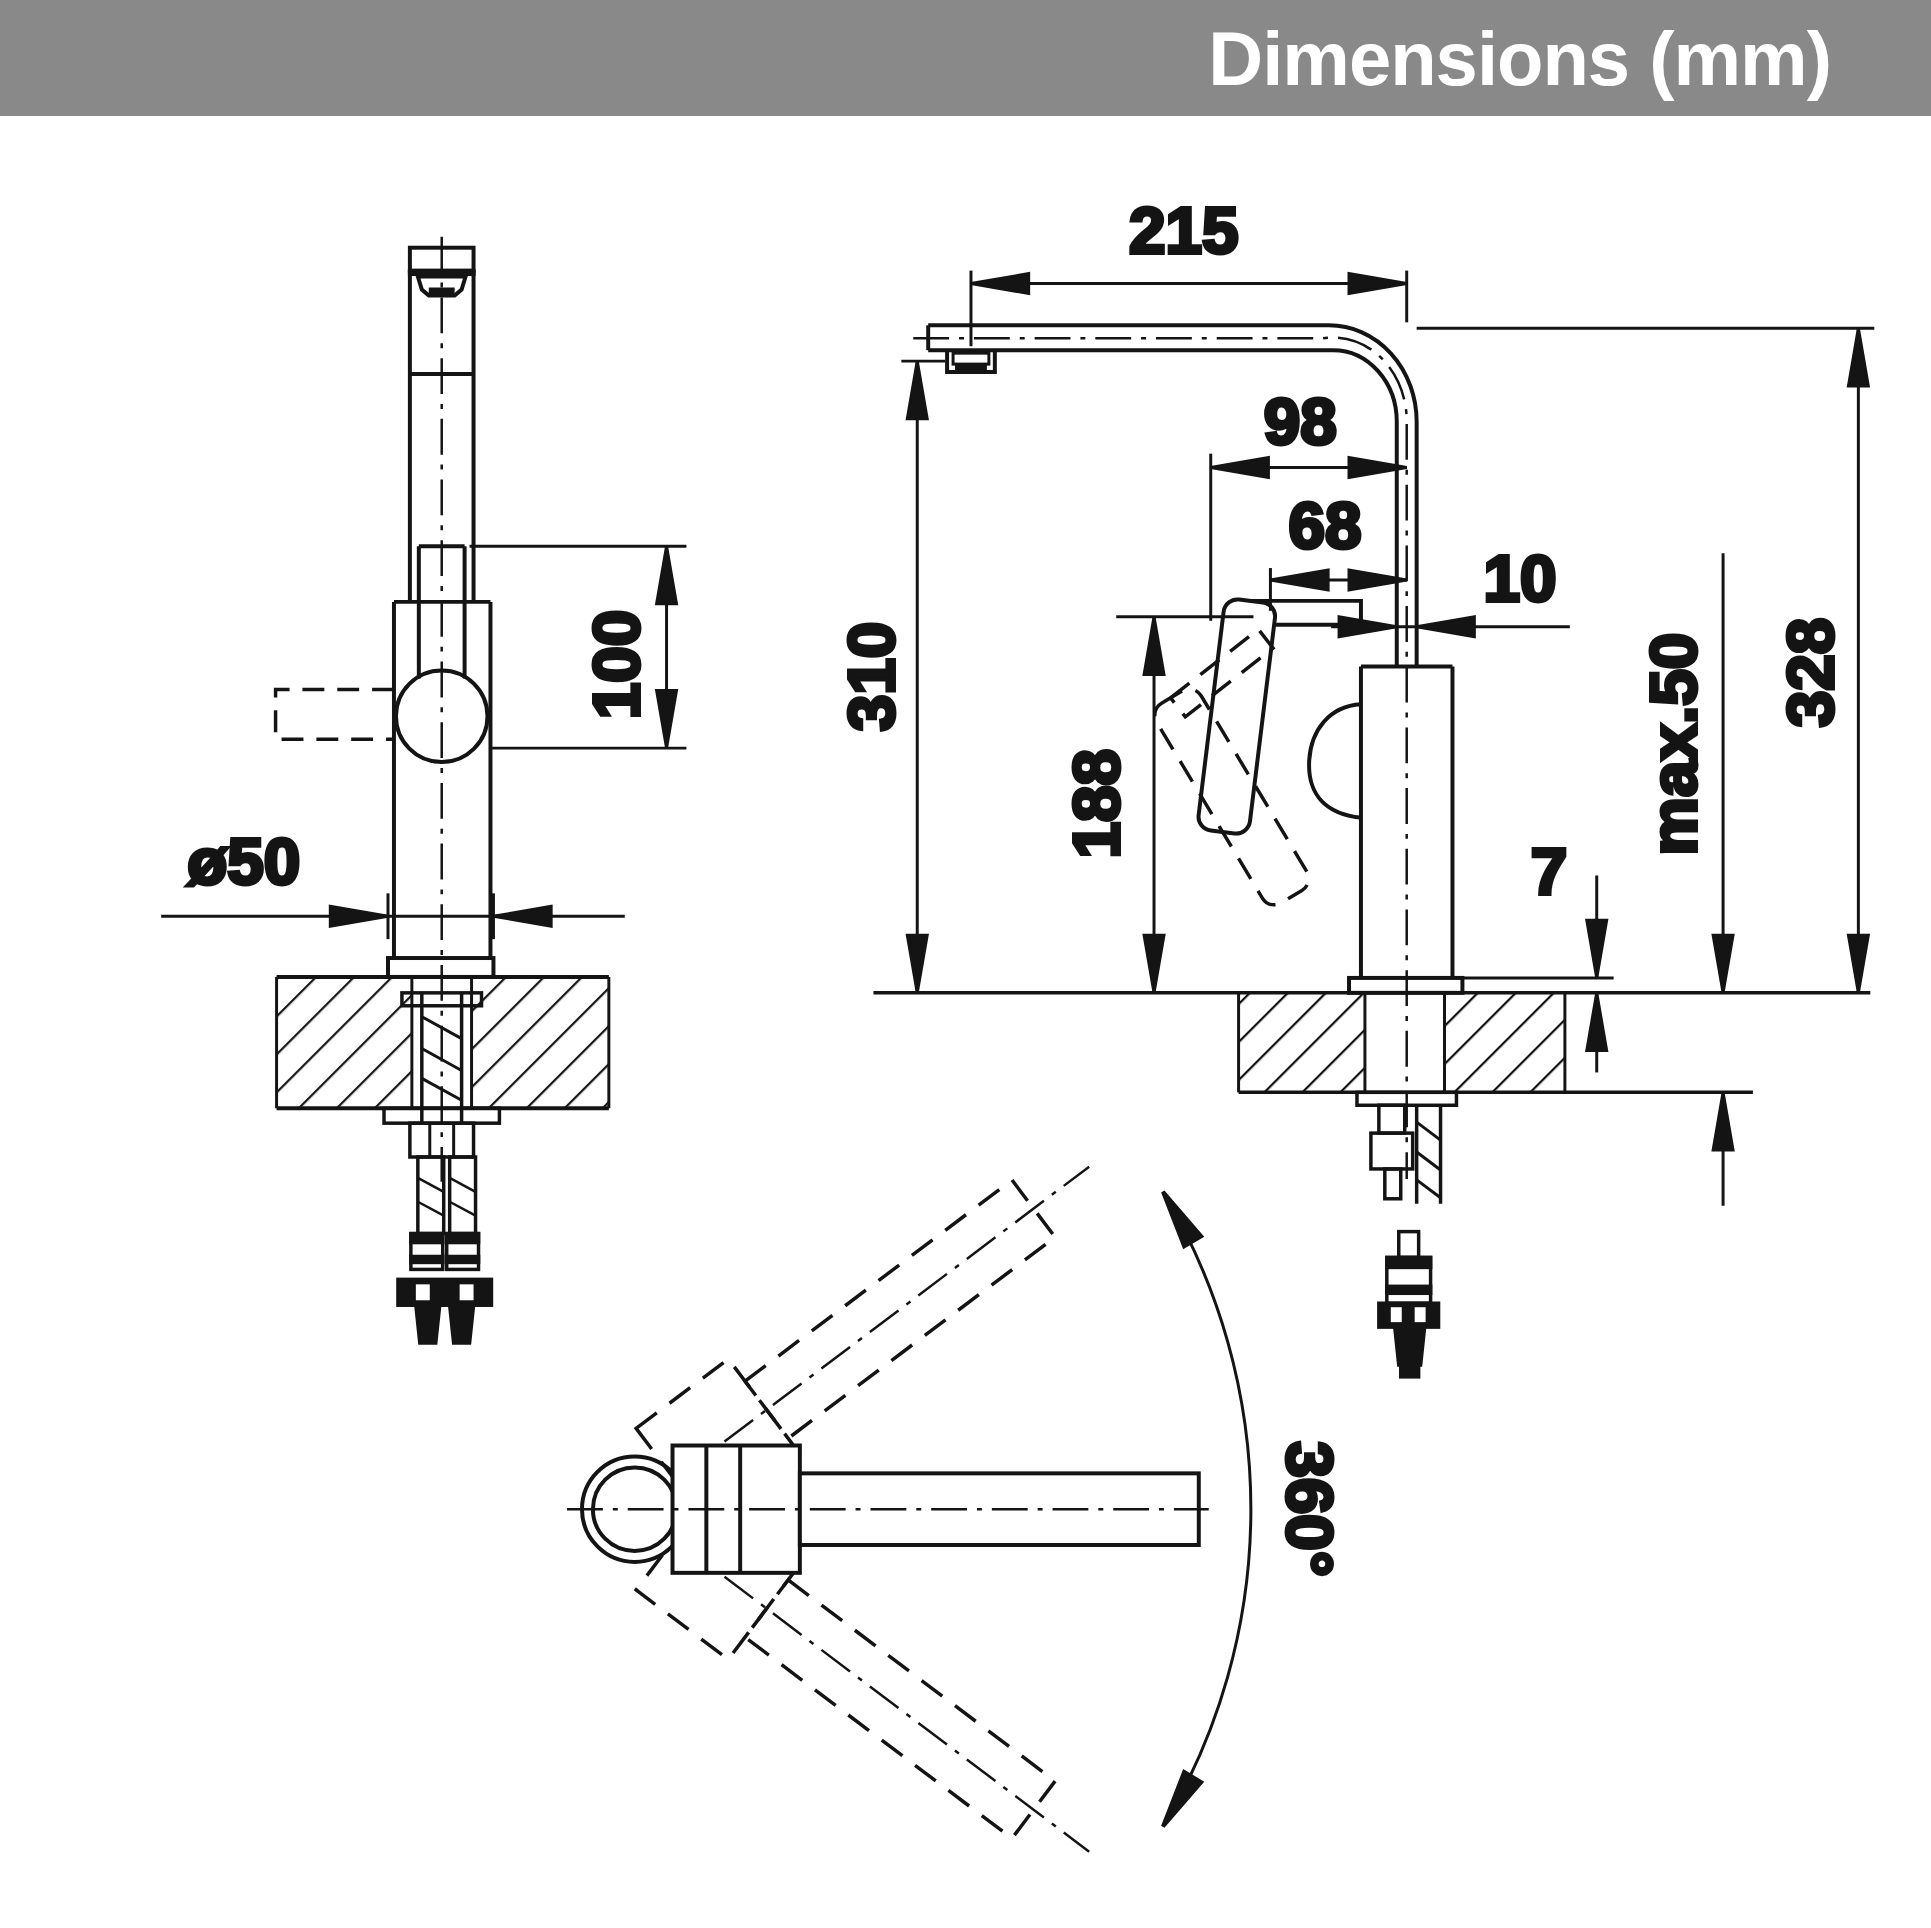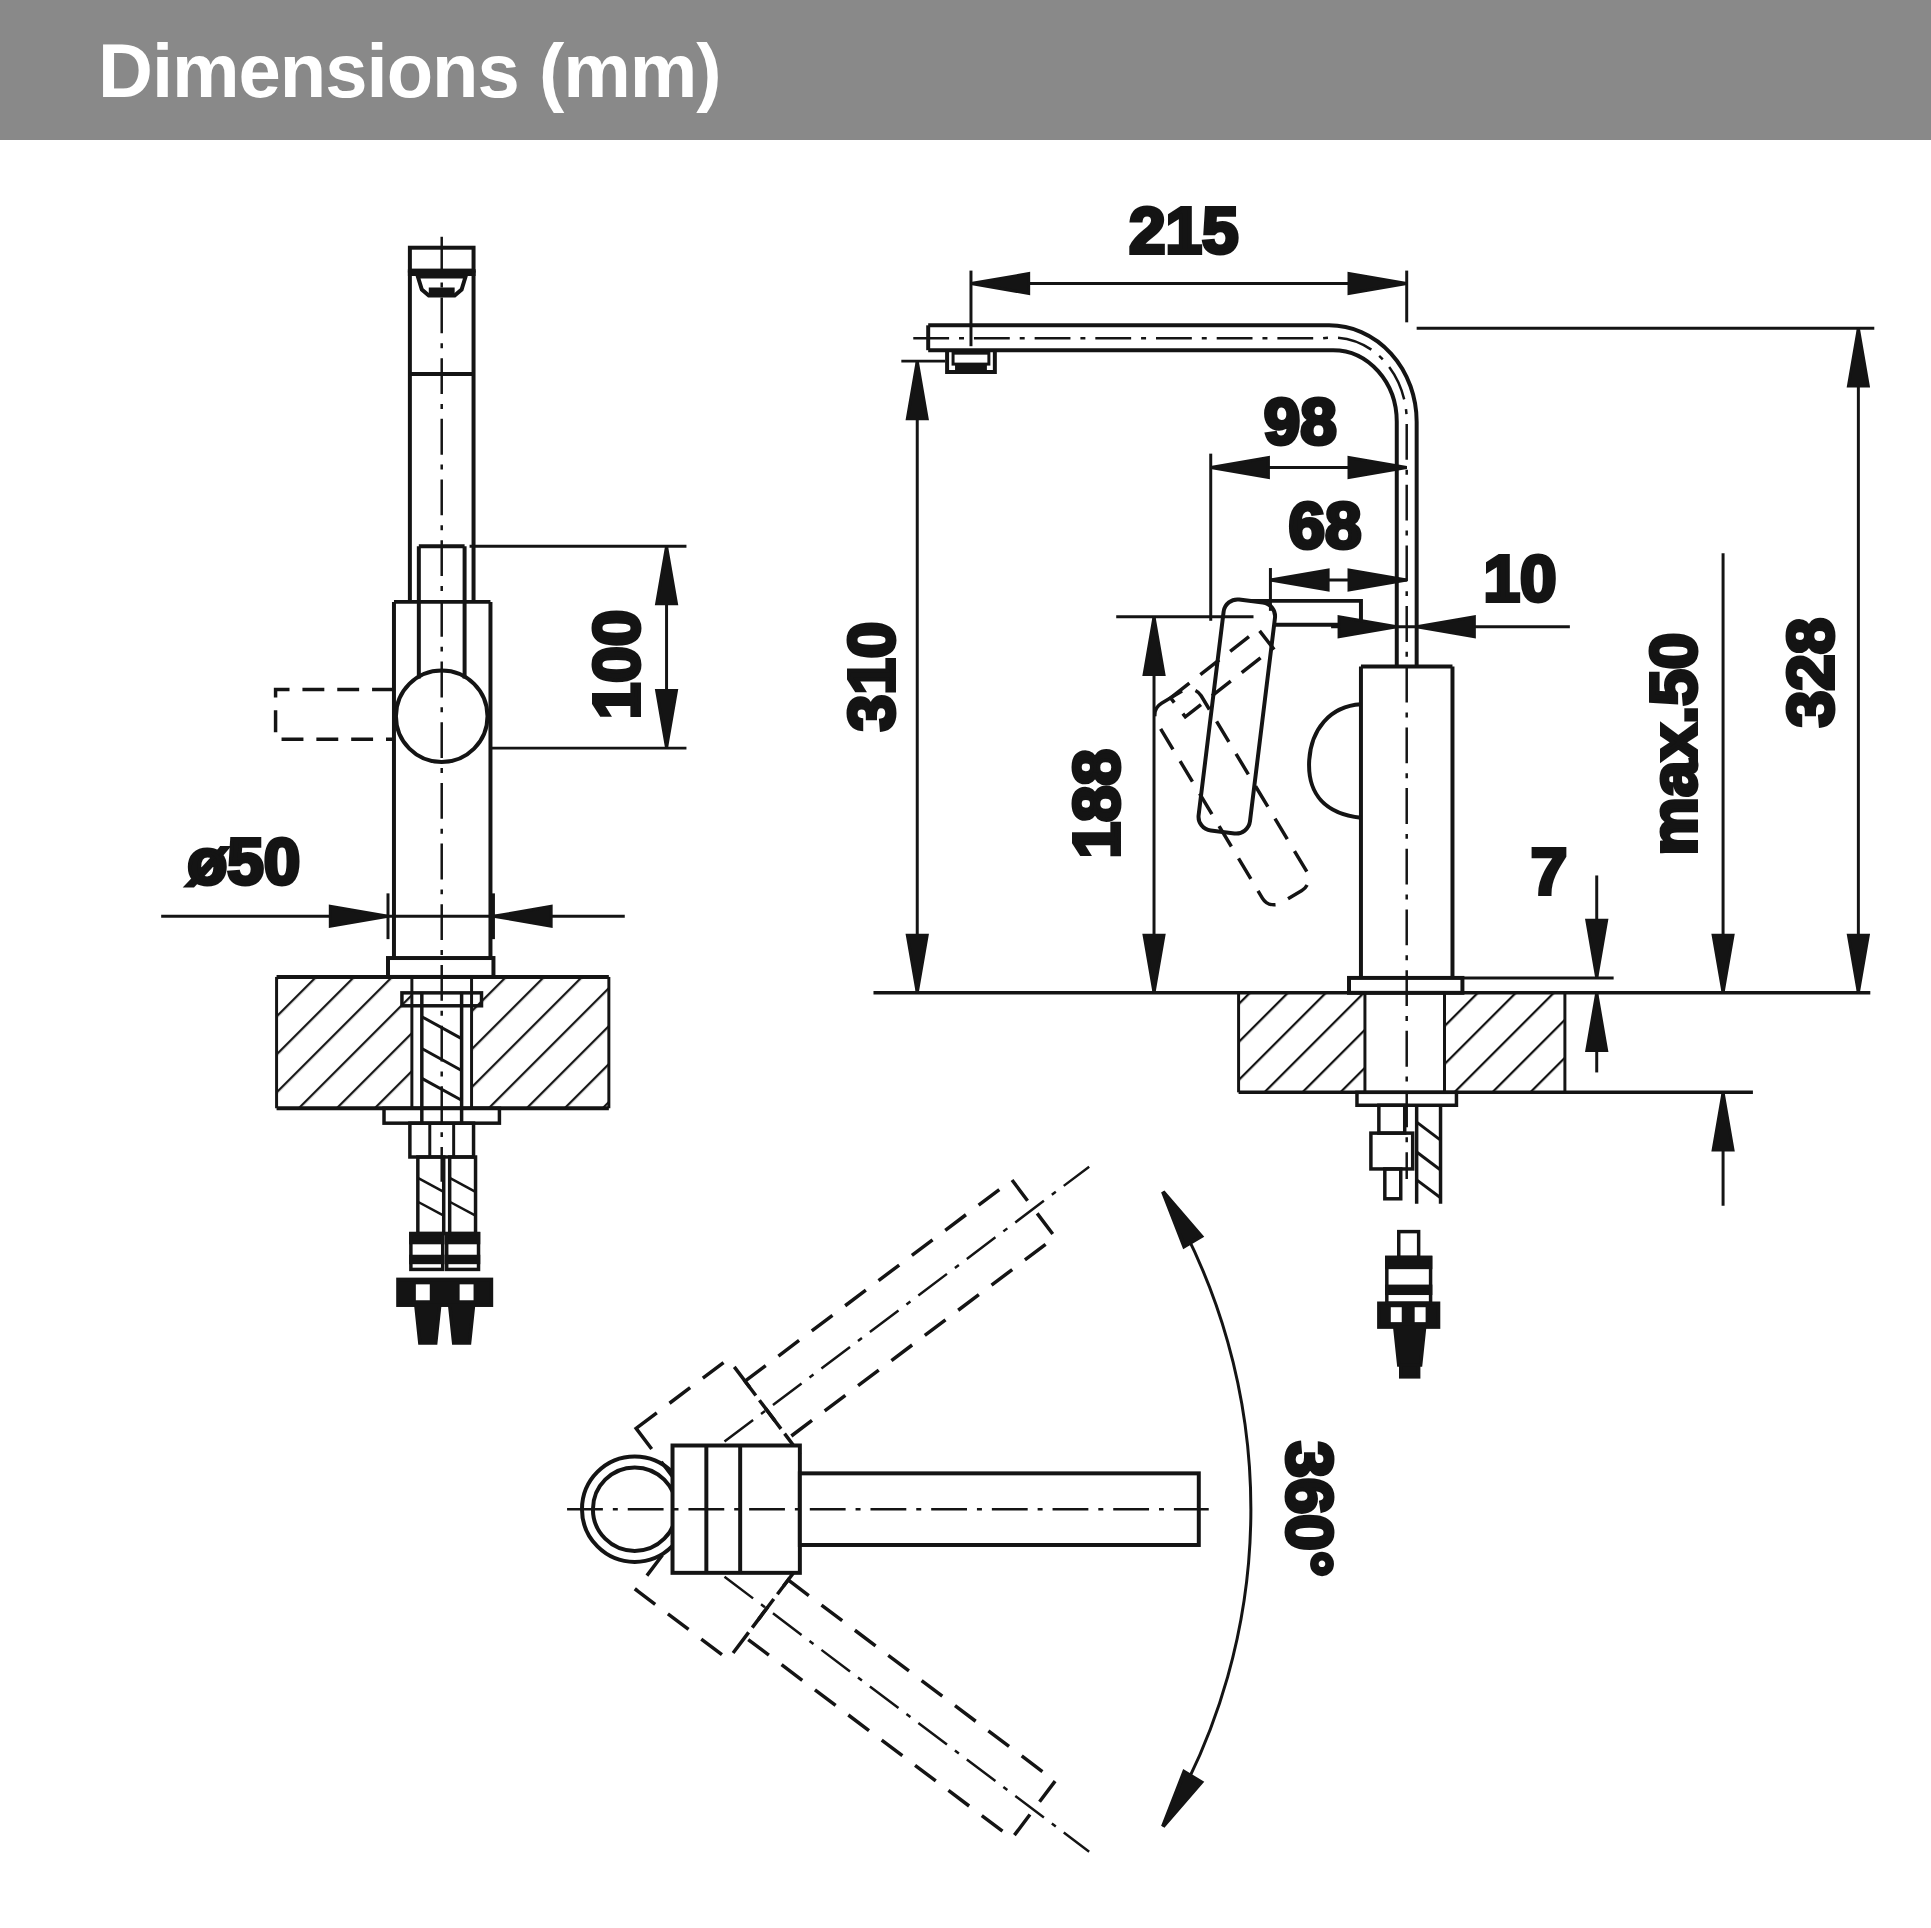--- a/index.html
+++ b/index.html
@@ -4,23 +4,23 @@
 <style>
   html,body{margin:0;padding:0;background:#ffffff;}
   .canvas{
     position:relative;
     width:1931px;height:1928px;
     background:#ffffff;
     font-family:"Liberation Sans", sans-serif;
     overflow:hidden;
   }
   .hdr{
-    position:absolute;left:0;top:0;width:1931px;height:140px;
+    position:absolute;left:0;top:0;width:1931px;height:116px;
     background:#898989;
-    display:flex;align-items:center;justify-content:flex-start;
+    display:flex;align-items:center;justify-content:flex-end;
     box-sizing:border-box;padding:0 100px 0 98px;
   }
   .hdr .t-en{
     color:#ffffff;font-size:76px;font-weight:700;letter-spacing:-1px;white-space:nowrap;
   }
   .hdr .t-ar{
     color:#ffffff;font-size:60px;font-weight:700;direction:rtl;white-space:nowrap;
   }
   svg{position:absolute;left:0;top:0;}
   svg text{

